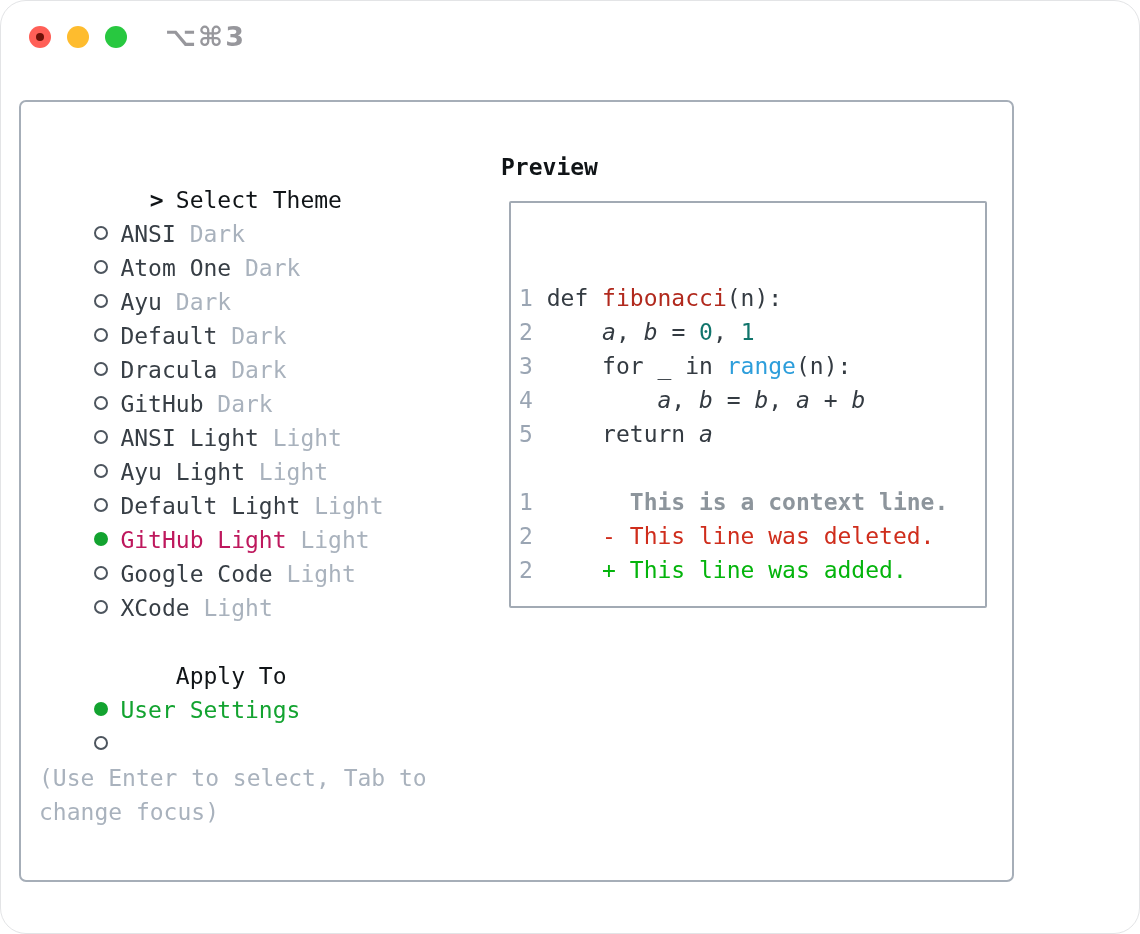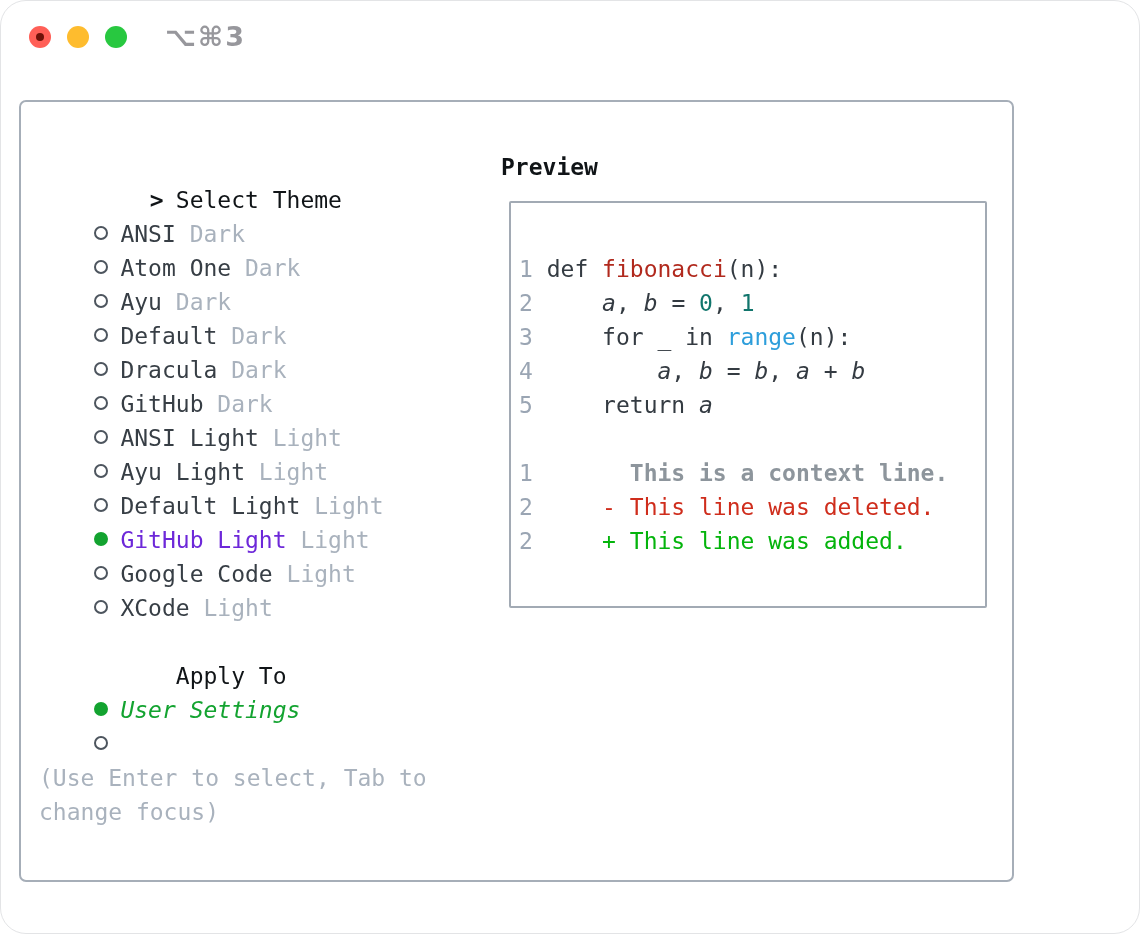--- a/index.html
+++ b/index.html
@@ -33,38 +33,38 @@
   .spacer{height:34px;}
   .prefix{display:inline-block;width:26px;vertical-align:baseline;}
   .prompt{font-weight:bold;color:#101417;}
   .heading-label{font-weight:normal;color:#101417;}
   .ring{
     display:inline-block;width:10px;height:10px;border:2px solid #4d555e;border-radius:50%;
     vertical-align:2px;background:transparent;
   }
   .selected .ring{background:#13a330;border-color:#13a330;}
   .t-name{color:#373e45;}
-  .selected .t-name{color:#6d28d9;}
+  .selected .t-name{color:#be185d;}
   .t-variant{color:#a9b2bd;}
-  .a-label{color:#373e45;font-style:italic;}
+  .a-label{color:#373e45;}
   .selected .a-label{color:#13a330;}
   .apply-heading .prefix{visibility:hidden;}
   .hint{
     width:420px;font-size:23px;line-height:34px;color:#a9b2bd;
     white-space:normal;word-break:normal;
   }
   
   .preview-heading{
     position:absolute;left:480px;top:48px;height:34px;line-height:34px;
     font-size:23px;font-weight:bold;color:#101417;white-space:pre;
   }
   .preview-box{
     position:absolute;left:488px;top:99px;width:478px;height:407px;box-sizing:border-box;
     border:2px solid #a2aab4;border-radius:2px;background:#ffffff;
-    padding:49px 6px 48px 8px;overflow:hidden;
+    padding:78px 6px 48px 8px;overflow:hidden;
   }
   .code-line{height:34px;line-height:34px;font-size:23px;white-space:pre;}
   .tok-num{color:#9aa5b3;}
   .tok-code{color:#343b42;}
   .tok-func{color:#b1291d;}
   .tok-lit{color:#11756c;}
   .tok-blt{color:#2d9edb;margin-top:12px;}
   .tok-var{color:#343b42;font-style:italic;}
   .tok-ctx{color:#8d959c;font-weight:bold;}
   .tok-del{color:#cf2d1c;}

